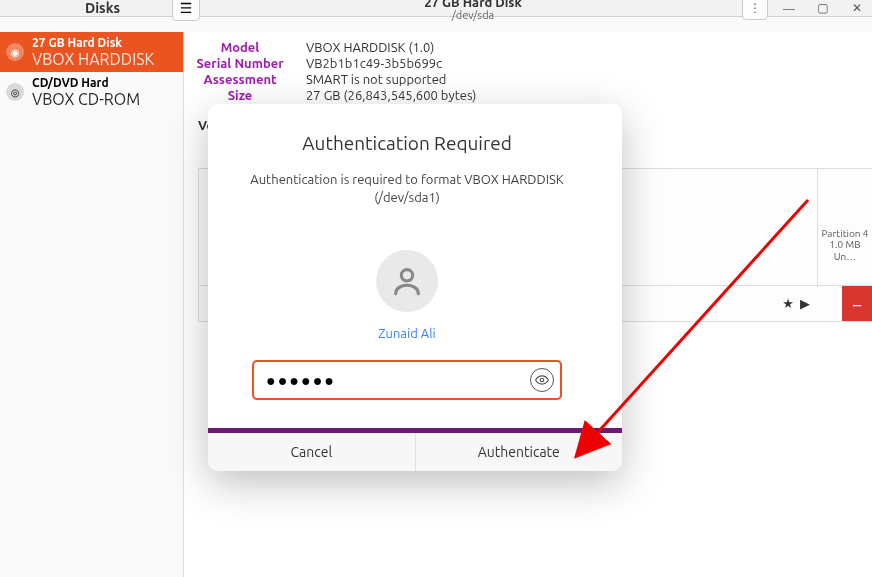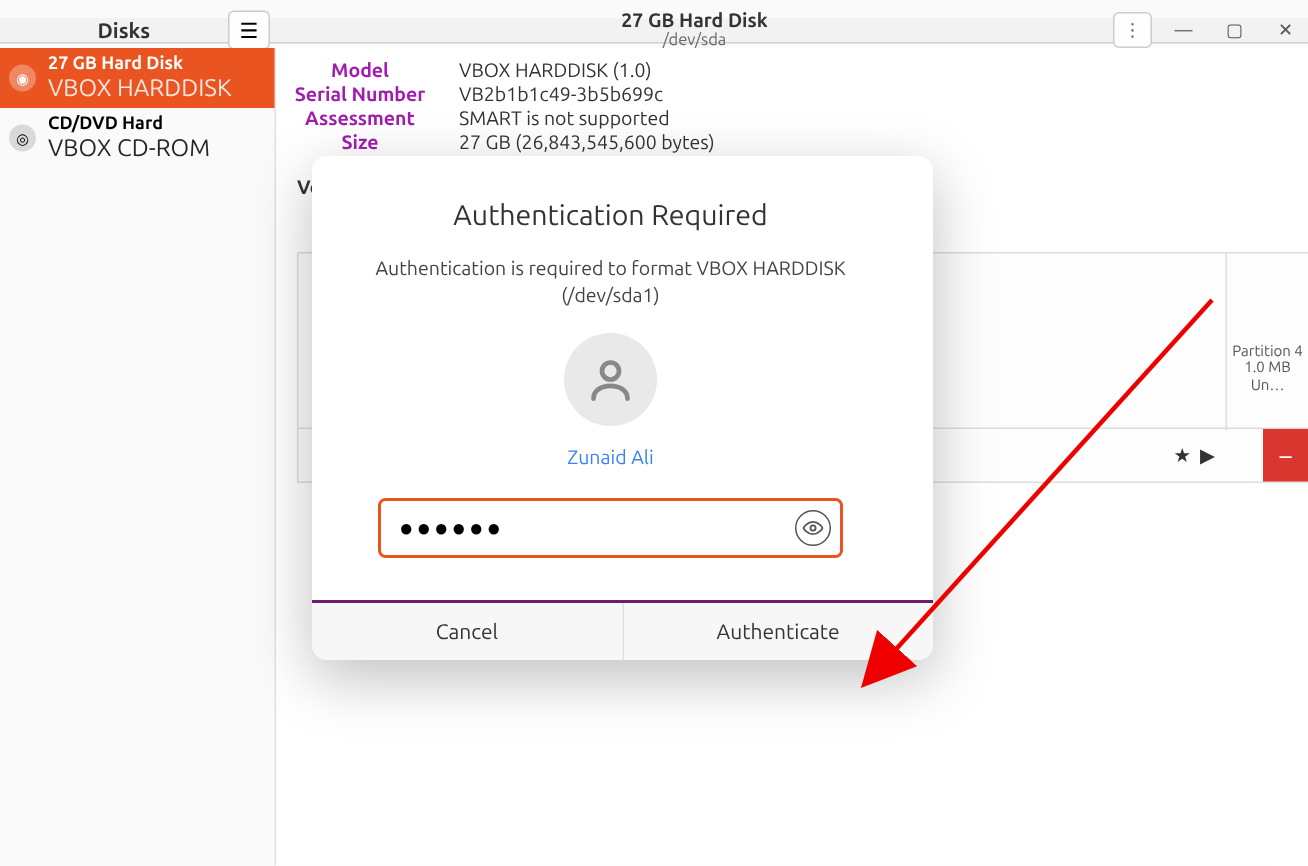--- a/index.html
+++ b/index.html
@@ -1,19 +1,19 @@
 <!DOCTYPE html>
 <html><head>
 <meta charset="utf-8">
 <style>
 * { box-sizing: border-box; margin: 0; padding: 0; font-family: Ubuntu, "Segoe UI", sans-serif; }
 html, body { width: 872px; height: 577px; overflow: hidden; background: #fafafa; }
 
 
-.headerbar { position: absolute; top: 12px; left: 0; right: 0; height: 17px; background: #f2f2f2; border-bottom: 1px solid #d0d0d0; display: flex; align-items: center; }
+.headerbar { position: absolute; top: 0; left: 0; right: 0; height: 17px; background: #f2f2f2; border-bottom: 1px solid #d0d0d0; display: flex; align-items: center; padding-left: 20px; }
 .headerbar-left { width: 184px; display: flex; align-items: center; justify-content: space-between; padding: 0 4px 0 0; }
 .app-title { font-weight: 600; font-size: 14px; padding-left: 65px; color: #333; }
 .ham-btn { width: 28px; height: 26px; border: 1px solid #ccc; border-radius: 4px; background: #fdfdfd; display: flex; align-items: center; justify-content: center; font-size: 14px; cursor: pointer; }
 .headerbar-center { flex: 1; text-align: center; }
 .dev-title { font-weight: 600; font-size: 13px; color: #333; line-height: 1.1; }
 .dev-sub { font-size: 11px; color: #666; line-height: 1.1; }
 .headerbar-right { display: flex; align-items: center; gap: 8px; padding-right: 2px; }
 .win-btn { width: 26px; height: 24px; border: 1px solid #ccc; border-radius: 4px; background: #fdfdfd; display: flex; align-items: center; justify-content: center; font-size: 12px; cursor: pointer; color: #555; }
 .win-btn.flat { border: none; background: transparent; }
 
@@ -40,28 +40,28 @@
 .part2 { position: absolute; top: 17px; right: 0; width: 54px; height: 118px; display: flex; flex-direction: column; align-items: center; justify-content: center; font-size: 10px; color: #555; text-align: center; line-height: 1.15; }
 .volbar { position: absolute; left: 0; right: 0; bottom: 0; height: 36px; border-top: 1px solid #ddd; display: flex; align-items: center; }
 .volbar-right-icons { position: absolute; right: 62px; display: flex; gap: 6px; font-size: 13px; color: #333; }
 .red-btn { position: absolute; right: 0; top: 0; bottom: 0; width: 30px; background: #d9362f; color: #fff; display: flex; align-items: center; justify-content: center; font-size: 18px; cursor: pointer; }
 
 
 .overlay { position: absolute; inset: 0; }
 .dialog { position: absolute; top: 104px; left: 208px; width: 414px; background: #fff; border-radius: 10px; box-shadow: 0 12px 40px rgba(0,0,0,0.25); overflow: hidden; display: flex; flex-direction: column; }
 .dlg-body { padding: 28px 48px 28px 32px; text-align: center; }
 .dlg-title { font-size: 19px; font-weight: 400; color: #333; margin-bottom: 16px; }
-.dlg-msg { font-size: 13px; color: #444; line-height: 1.4; margin-bottom: 16px; }
+.dlg-msg { font-size: 13px; color: #444; line-height: 1.4; margin-bottom: 44px; }
 .avatar { width: 62px; height: 62px; border-radius: 50%; background: #e9e9e9; margin: 0 auto 14px auto; display: flex; align-items: center; justify-content: center; }
 .dlg-user { font-size: 13px; color: #3b82f6; margin-bottom: 20px; }
 .pw-wrap { position: relative; width: 310px; margin: 0 auto; }
 .pw-input { width: 100%; height: 40px; border: 2px solid #e95420; border-radius: 5px; padding: 0 42px 0 12px; font-size: 16px; letter-spacing: 2px; outline: none; }
 .eye-btn { position: absolute; right: 8px; top: 50%; transform: translateY(-50%); width: 24px; height: 24px; border-radius: 50%; border: 1.5px solid #555; display: flex; align-items: center; justify-content: center; cursor: pointer; background: #fff; }
 .eye-btn svg { width: 14px; height: 14px; }
-.dlg-actions { display: flex; border-top: 2px solid #701a75; }
+.dlg-actions { display: flex; border-top: 5px solid #701a75; }
 .dlg-btn { flex: 1; height: 38px; background: #f7f7f7; border: none; font-size: 14px; color: #333; cursor: pointer; }
 .dlg-btn + .dlg-btn { border-left: 1px solid #e0e0e0; }
 
 
 .arrow-svg { position: absolute; top: 0; left: 0; pointer-events: none; }
 </style>
 </head>
 <body>
 
 <div class="headerbar">

